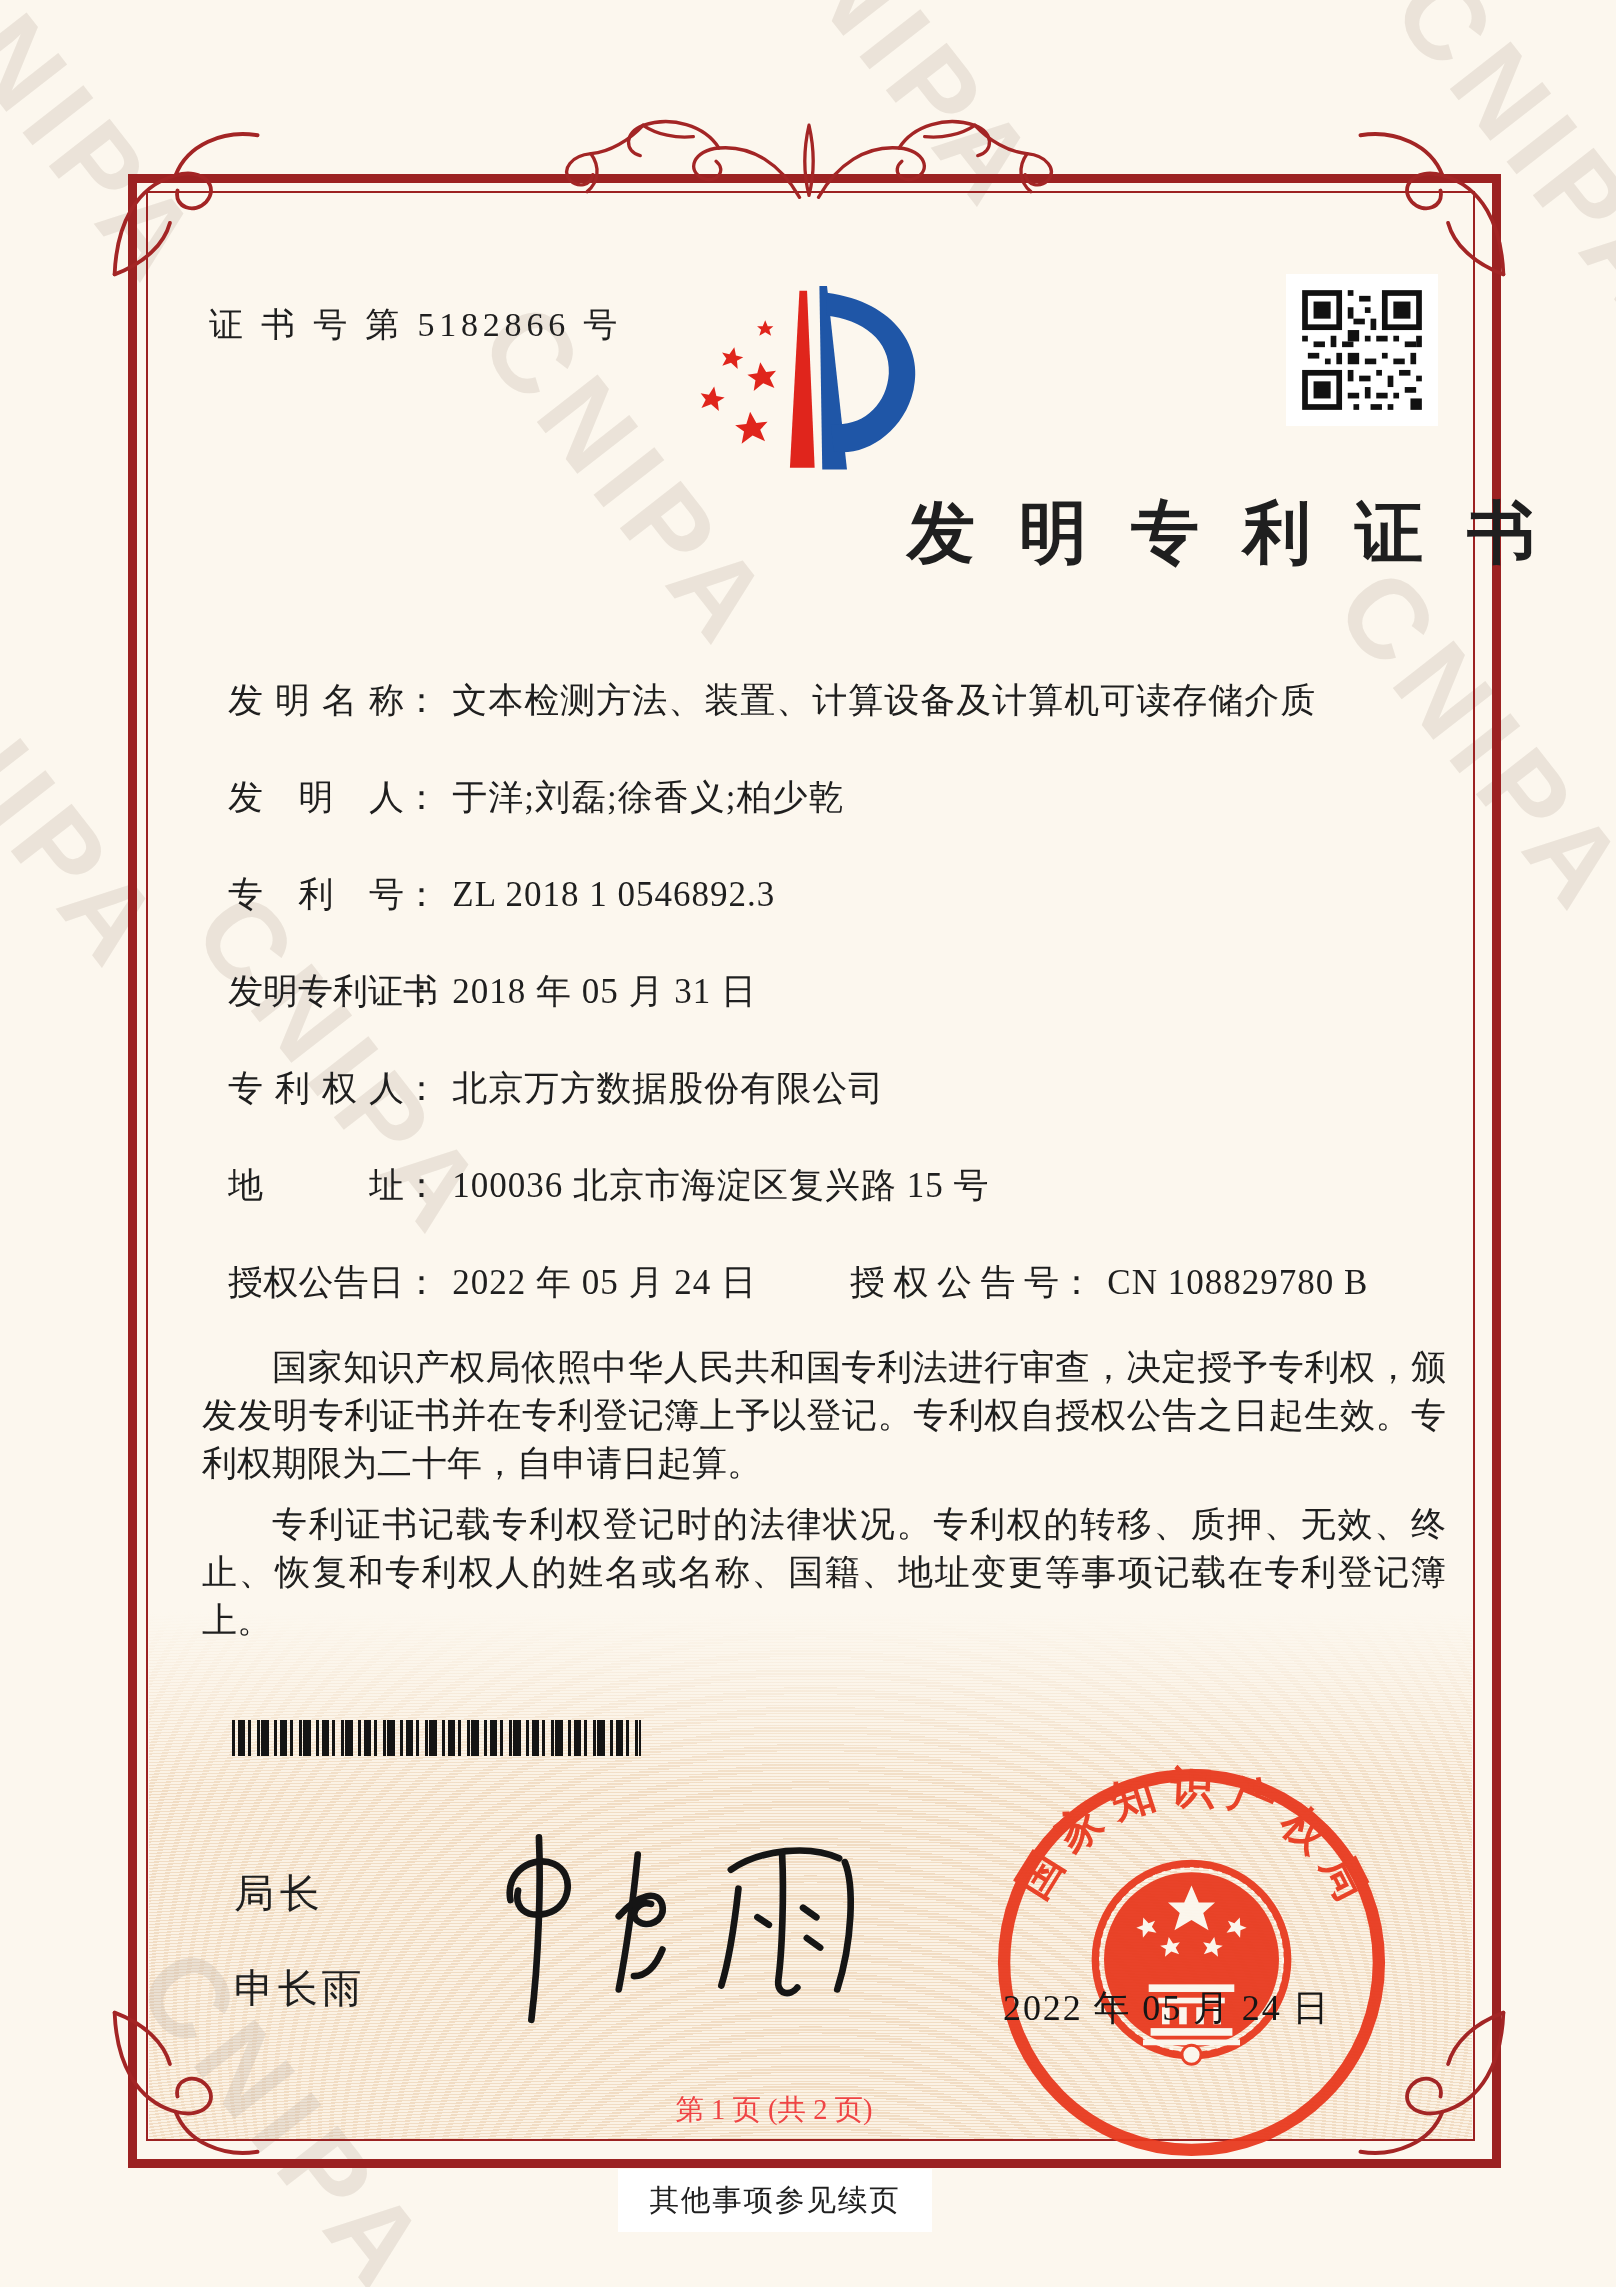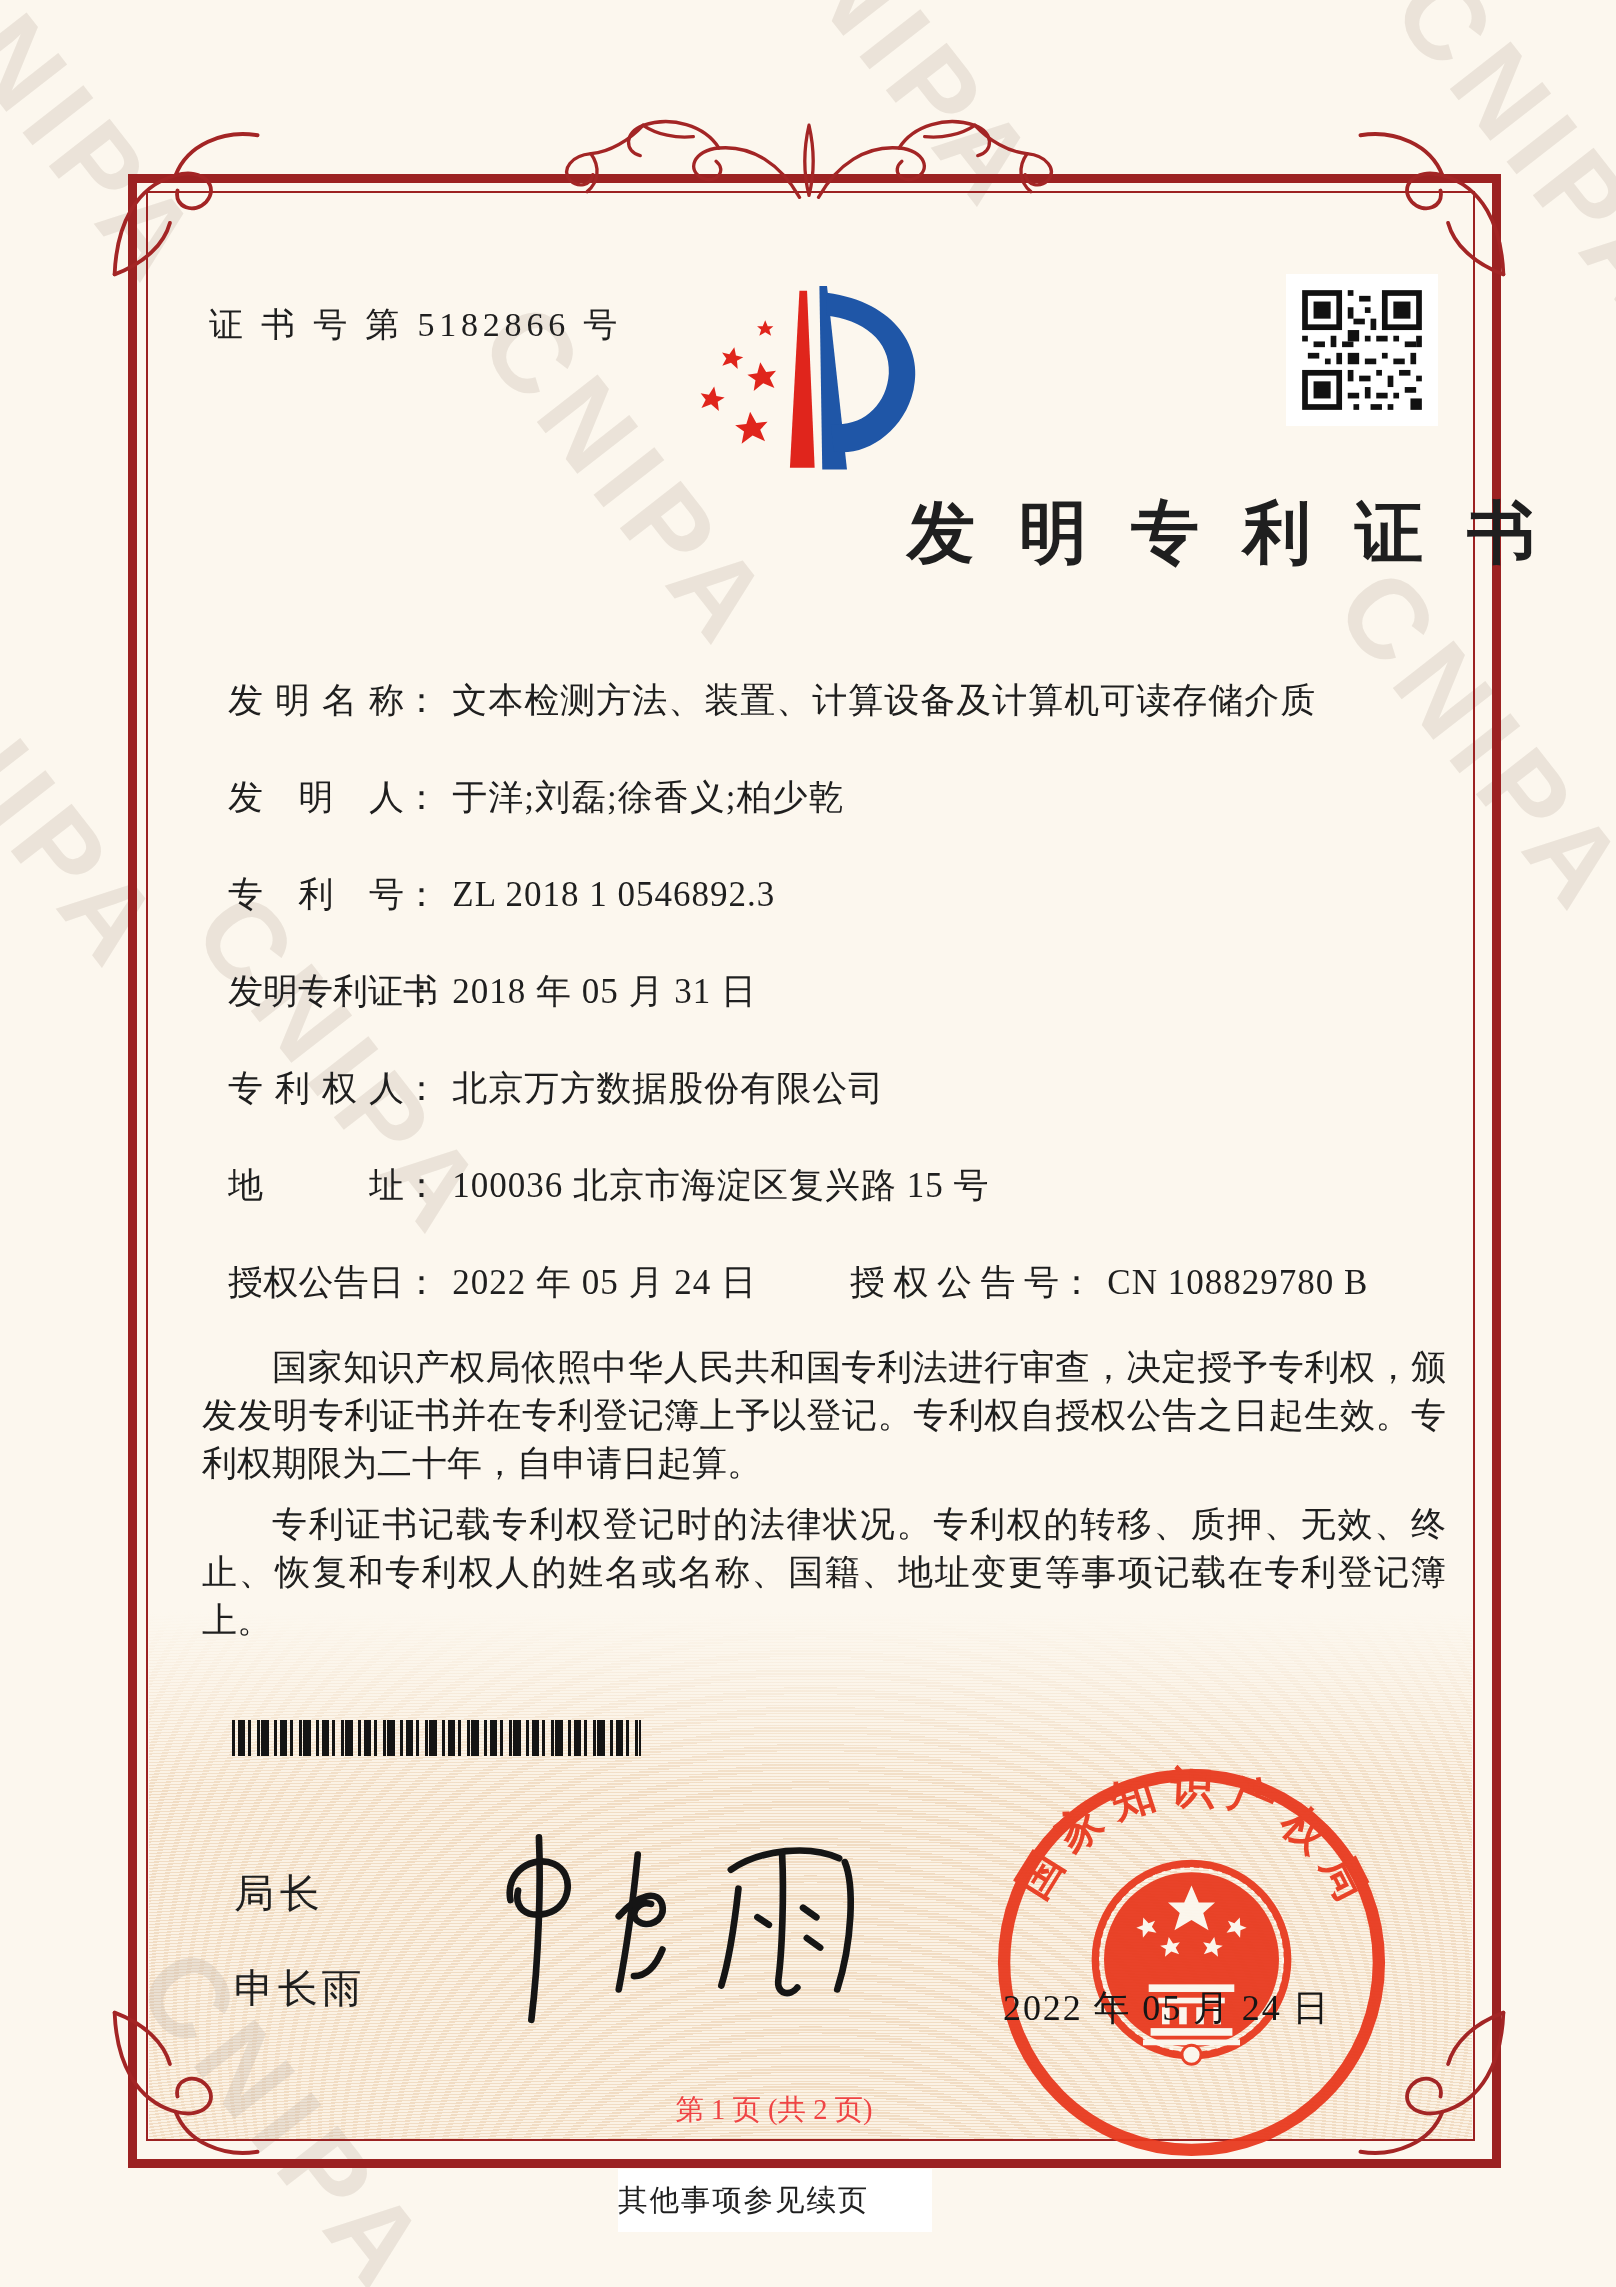--- a/index.html
+++ b/index.html
@@ -72,21 +72,21 @@
   .sig-script{position:absolute; left:476px; top:1826px; width:409px; height:209px; z-index:5;}
   
   .seal{position:absolute; left:987px; top:1758px; width:409px; height:409px; z-index:6;
     opacity:.94;}
   .seal-date{position:absolute; left:1003px; top:1984px; width:295px; z-index:7;
     font-size:36px; letter-spacing:1.9px; text-align:center; color:#161616; white-space:nowrap;}
   
   .page-num{position:absolute; left:584px; top:2091px; width:380px; text-align:center;
     font-size:28.5px; z-index:5; color:#ef4444;}
   .note-box{position:absolute; left:618px; top:2169px; width:314px; height:63px;
-    background:#ffffff; z-index:5; display:flex; align-items:center; justify-content:flex-start;}
+    background:#ffffff; z-index:5; display:flex; align-items:center; justify-content:center;}
   .note-box span{font-size:29.5px; letter-spacing:1.9px;}
 </style>
 </head>
 <body>
 
 <div class="page">
 
   <span class="wm" style="left:57px;top:114px;">CNIPA</span>
   <span class="wm" style="left:894px;top:38px;">CNIPA</span>
   <span class="wm" style="left:1541px;top:143px;">CNIPA</span>

